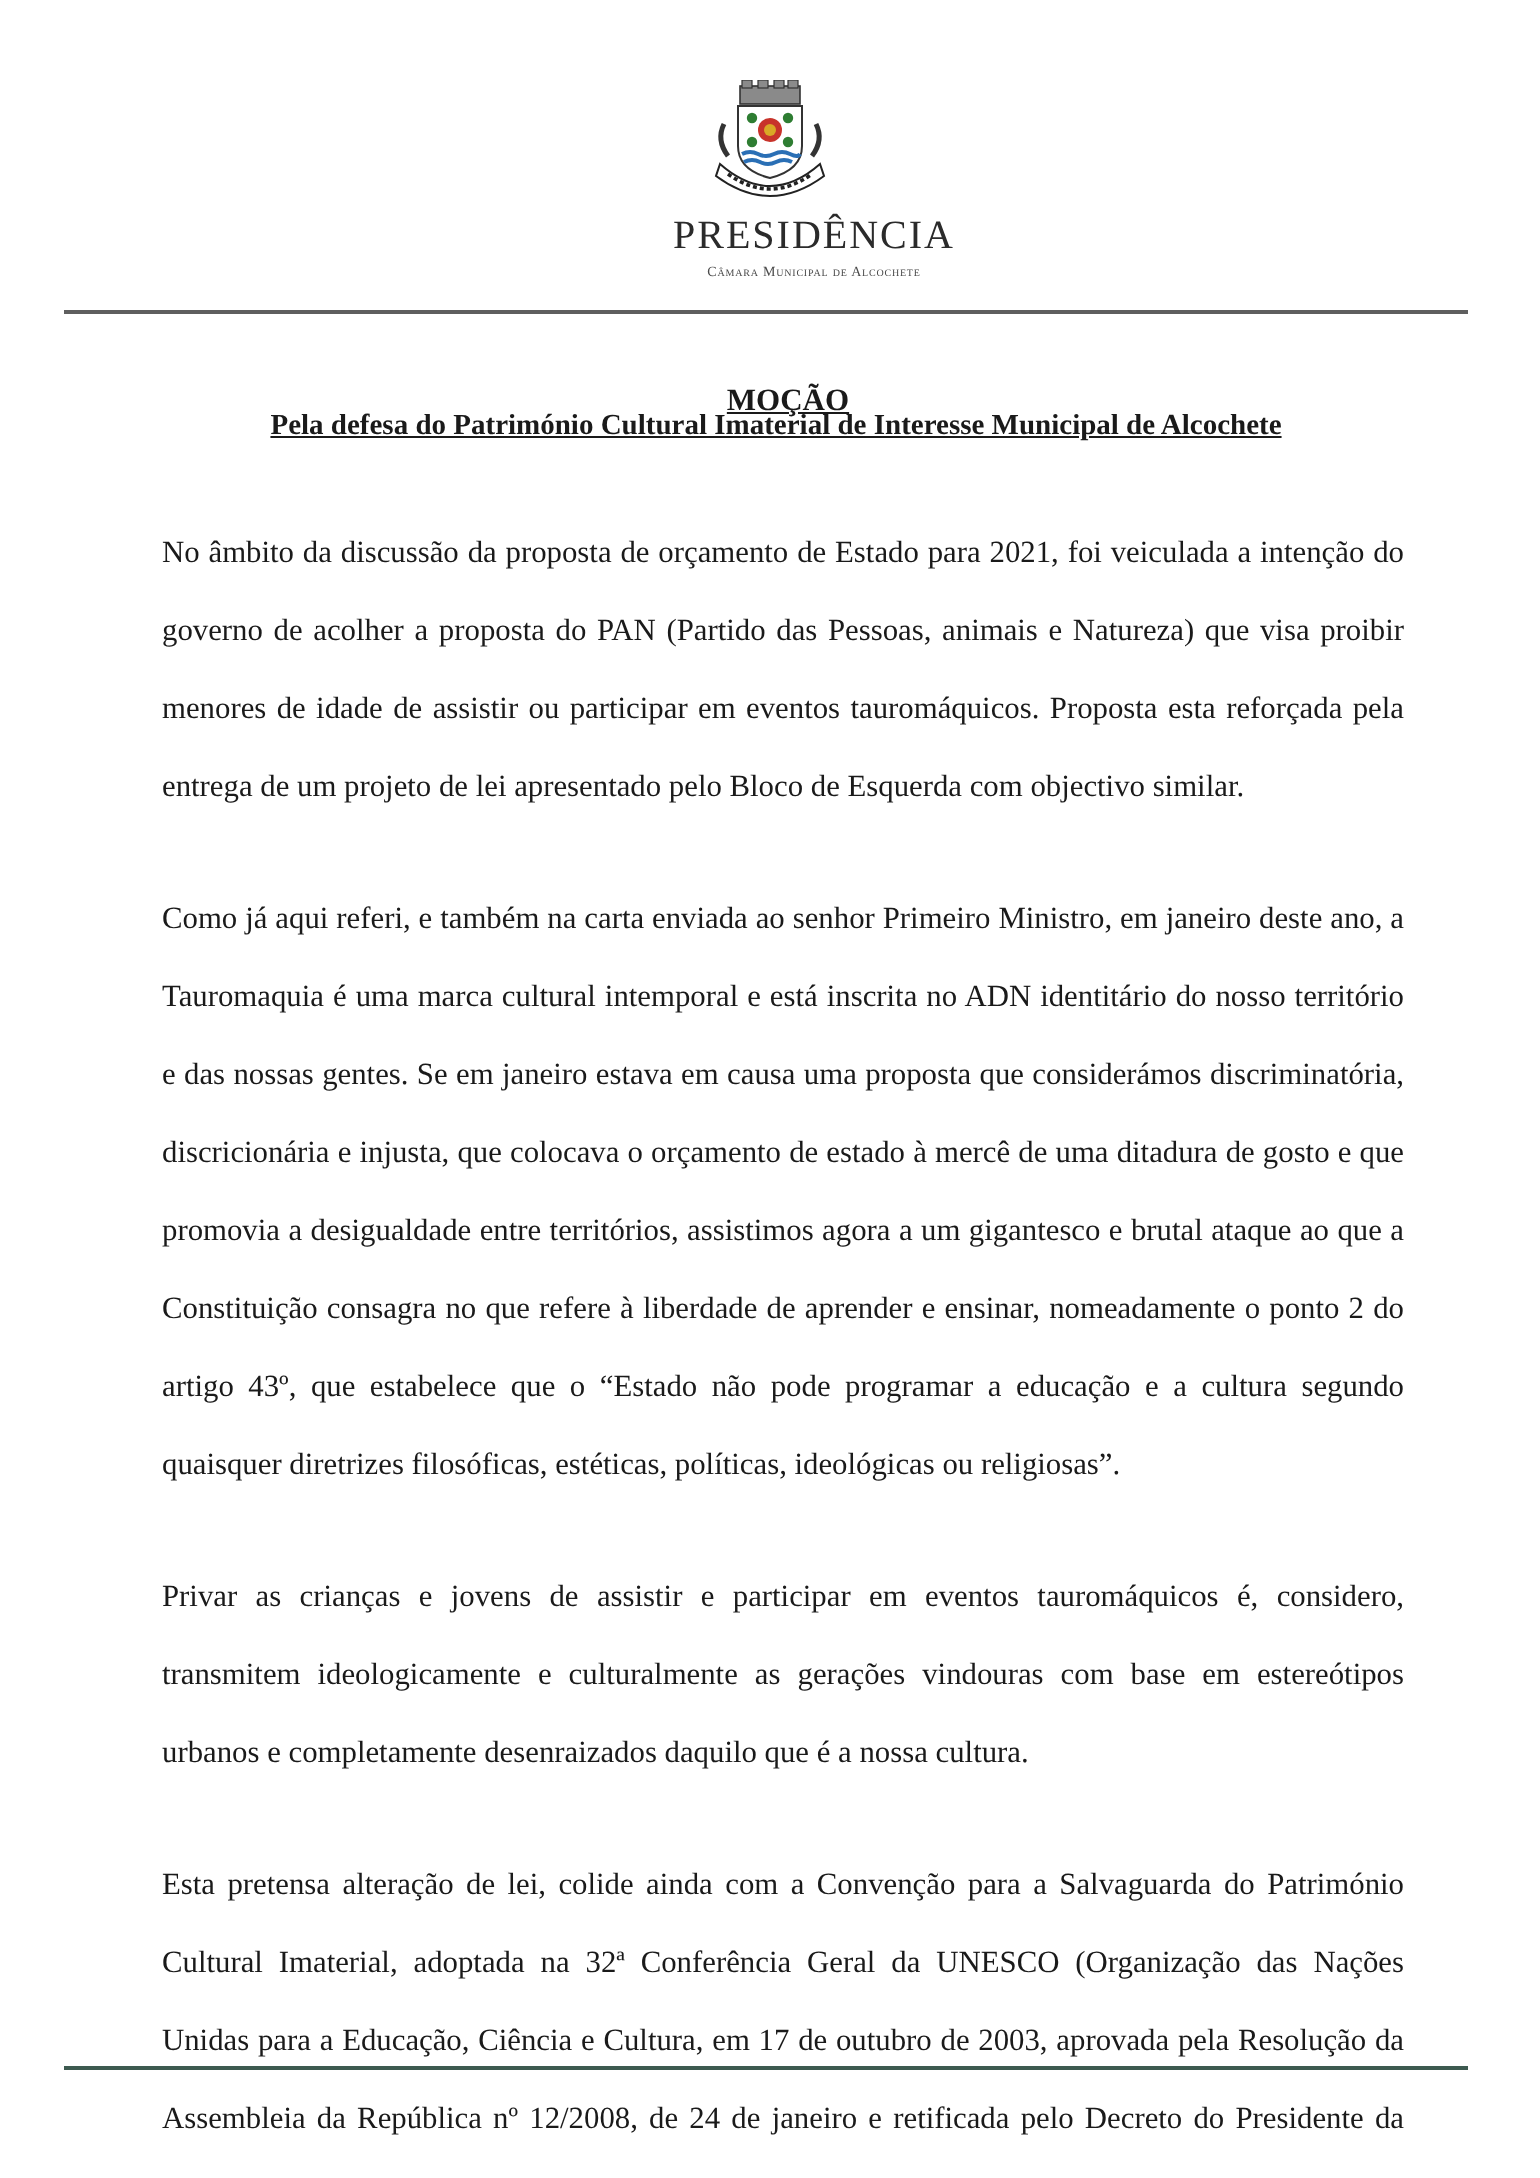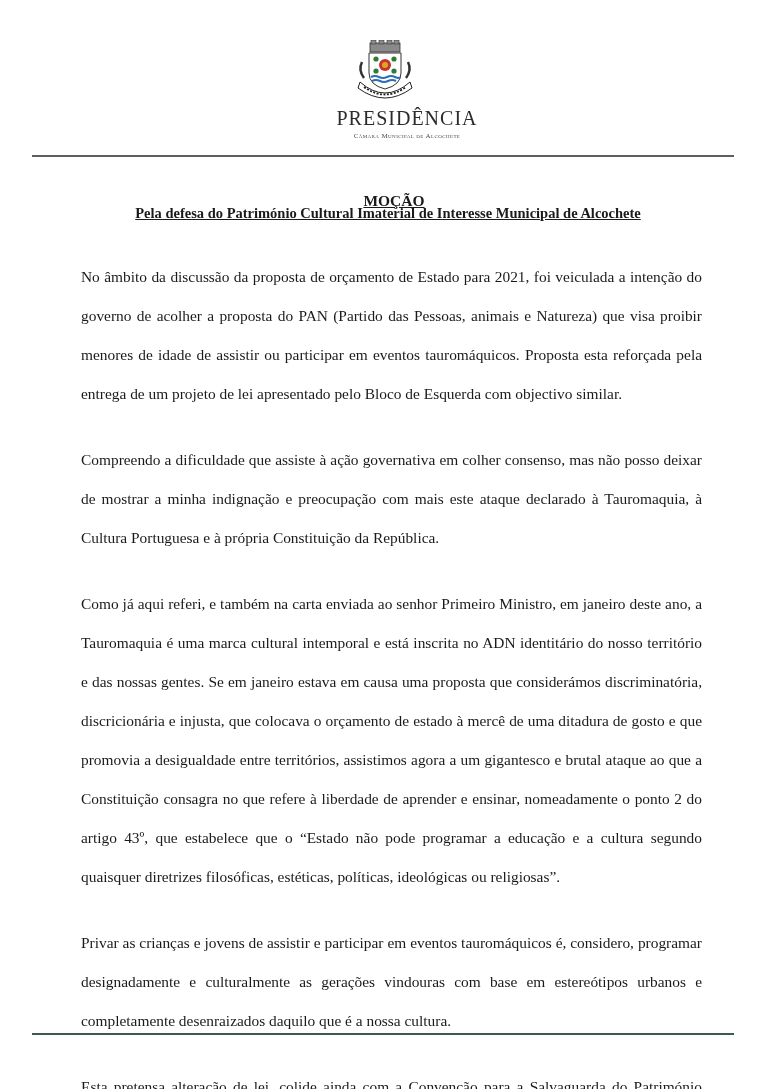--- a/index.html
+++ b/index.html
@@ -150,20 +150,19 @@
     <div class="org-subtitle">Câmara Municipal de Alcochete</div>
   </div>
 
   <div class="rule-top"></div>
 
   <div class="doc-heading">MOÇÃO</div>
   <div class="doc-subheading">Pela defesa do Património Cultural Imaterial de Interesse Municipal de Alcochete</div>
 
   <div class="body-text">
     <p class="para">No âmbito da discussão da proposta de orçamento de Estado para 2021, foi veiculada a intenção do governo de acolher a proposta do PAN (Partido das Pessoas, animais e Natureza) que visa proibir menores de idade de assistir ou participar em eventos tauromáquicos. Proposta esta reforçada pela entrega de um projeto de lei apresentado pelo Bloco de Esquerda com objectivo similar.</p>
-    <p class="para">Compreendo a dificuldade que assiste à ação governativa em colher consenso, mas não posso deixar de mostrar a minha indignação e preocupação com mais este ataque declarado à Tauromaquia, à Cultura Portuguesa e à própria Constituição da República.</p>
     <p class="para">Como já aqui referi, e também na carta enviada ao senhor Primeiro Ministro, em janeiro deste ano, a Tauromaquia é uma marca cultural intemporal e está inscrita no ADN identitário do nosso território e das nossas gentes. Se em janeiro estava em causa uma proposta que considerámos discriminatória, discricionária e injusta, que colocava o orçamento de estado à mercê de uma ditadura de gosto e que promovia a desigualdade entre territórios, assistimos agora a um gigantesco e brutal ataque ao que a Constituição consagra no que refere à liberdade de aprender e ensinar, nomeadamente o ponto 2 do artigo 43º, que estabelece que o “Estado não pode programar a educação e a cultura segundo quaisquer diretrizes filosóficas, estéticas, políticas, ideológicas ou religiosas”.</p>
-    <p class="para">Privar as crianças e jovens de assistir e participar em eventos tauromáquicos é, considero, programar designadamente e culturalmente as gerações vindouras com base em estereótipos urbanos e completamente desenraizados daquilo que é a nossa cultura.</p>
+    <p class="para">Privar as crianças e jovens de assistir e participar em eventos tauromáquicos é, considero, transmitem ideologicamente e culturalmente as gerações vindouras com base em estereótipos urbanos e completamente desenraizados daquilo que é a nossa cultura.</p>
     <p class="para">Esta pretensa alteração de lei, colide ainda com a Convenção para a Salvaguarda do Património Cultural Imaterial, adoptada na 32ª Conferência Geral da UNESCO (Organização das Nações Unidas para a Educação, Ciência e Cultura, em 17 de outubro de 2003, aprovada pela Resolução da Assembleia da República nº 12/2008, de 24 de janeiro e retificada pelo Decreto do Presidente da República nº 28/2008 de 26 de março, que reconhece salvaguardar e fomentar o respeito pelo património cultural das comunidades, dos grupo e dos indivíduos na defesa e valorização do património cultural imaterial, designadamente o património que ainda mantém e transmitem.</p>
   </div>
 
   <div class="rule-bottom"></div>
 </div>
 
 </body></html>

